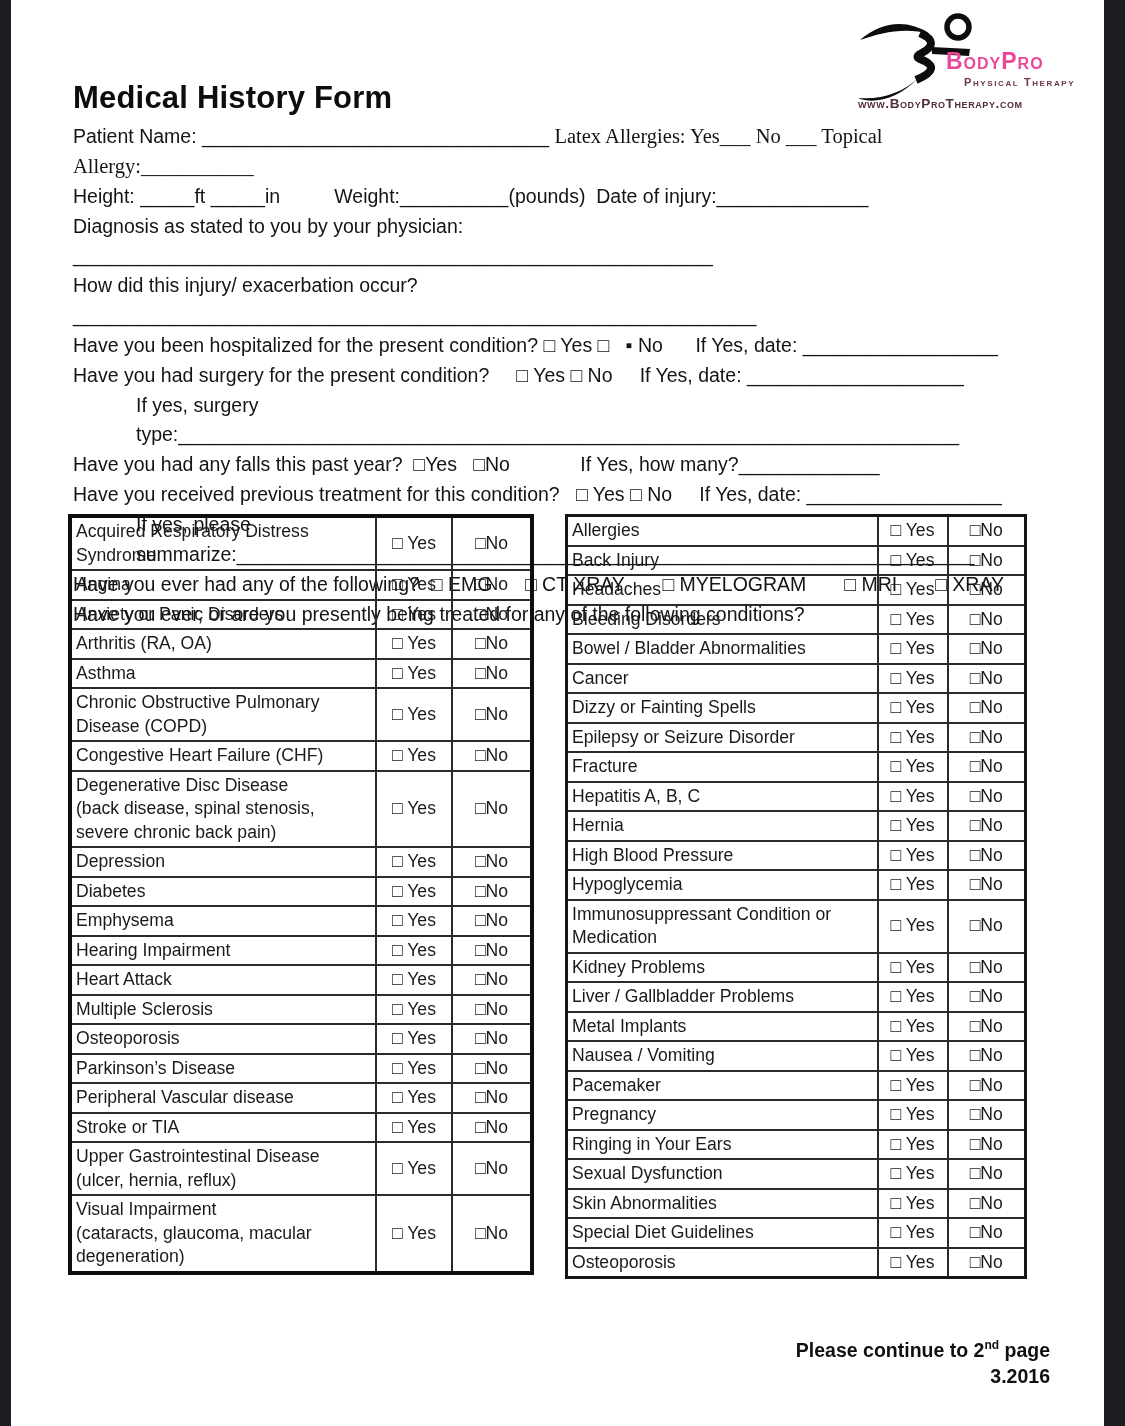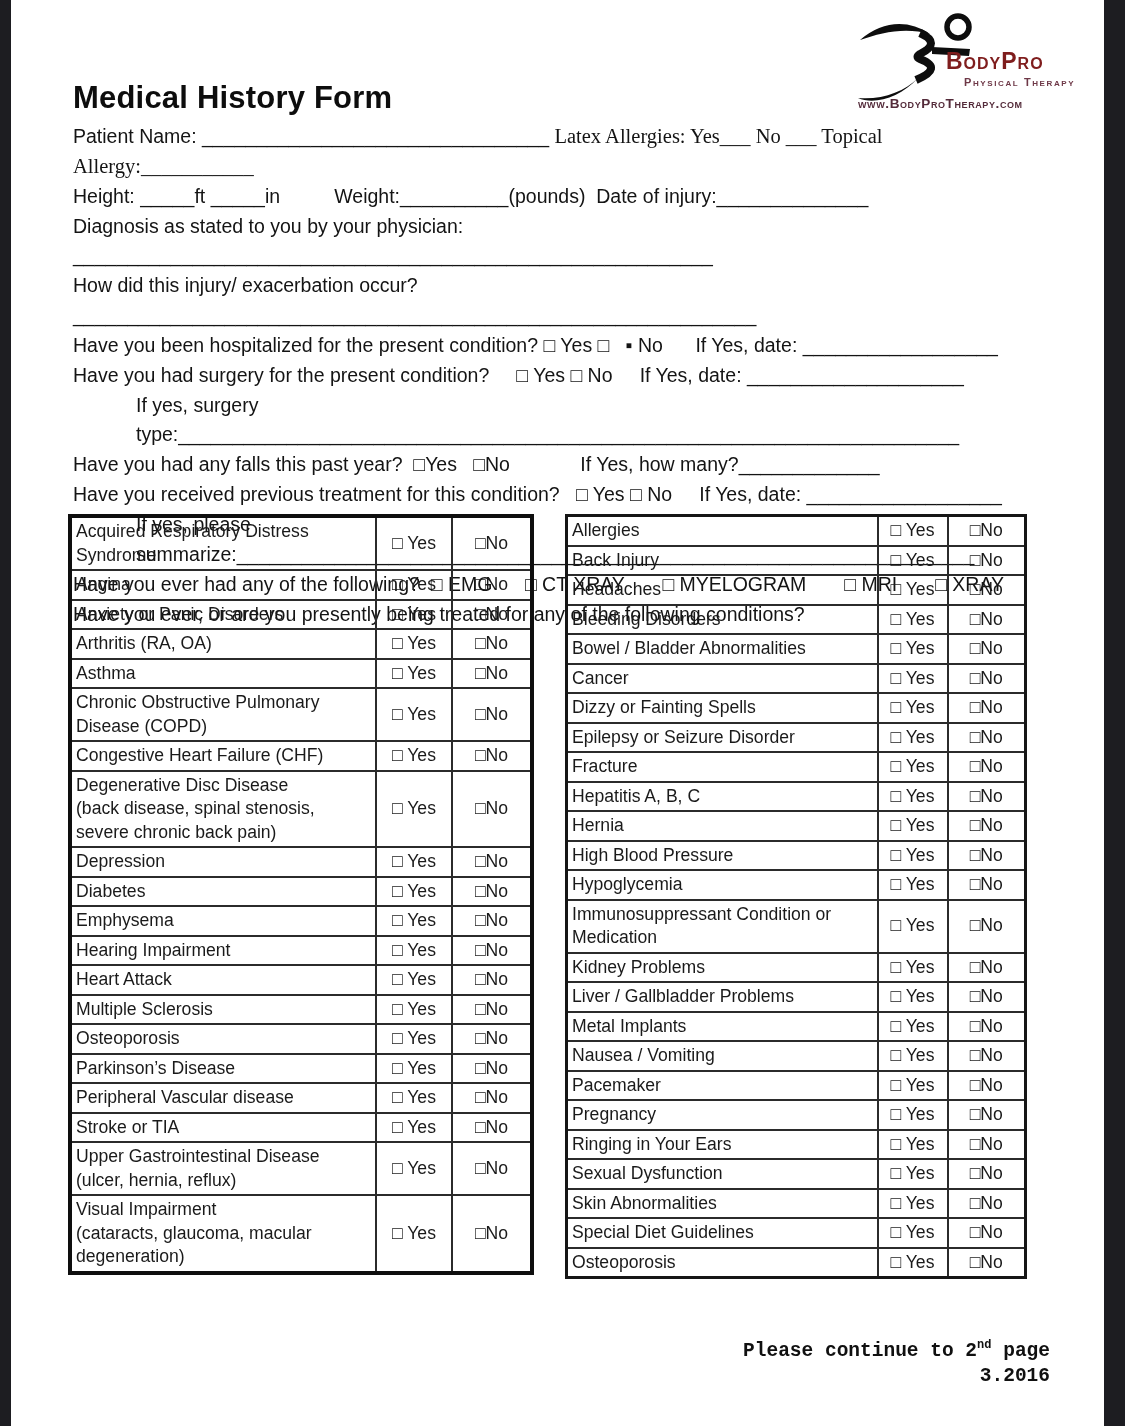--- a/index.html
+++ b/index.html
@@ -8,42 +8,42 @@
   .edge{position:absolute;top:0;height:100%;background:#1d1d21;}
   .edge-left{left:0;width:11px;}
   .edge-right{right:0;width:21px;}
 
   .title{position:absolute;left:73px;top:80px;margin:0;font-size:31px;font-weight:bold;
          color:#0d0d0d;letter-spacing:0.2px;}
 
   .logo{position:absolute;left:856px;top:6px;width:205px;height:112px;}
   .logo svg{position:absolute;left:0;top:2px;}
   .brand{position:absolute;left:90px;top:42px;font-variant:small-caps;font-weight:bold;
-         font-size:23px;letter-spacing:1px;color:#7f1d1d;white-space:nowrap;}
+         font-size:23px;letter-spacing:1px;color:#ec4899;white-space:nowrap;}
   .tagline{position:absolute;left:92px;top:70px;font-variant:small-caps;font-weight:bold;
            font-size:11px;letter-spacing:1.6px;color:#6e3847;white-space:nowrap;padding-left:16px;}
   .url{position:absolute;left:2px;top:90px;font-variant:small-caps;font-weight:bold;
        font-size:13.5px;letter-spacing:0.6px;color:#542b3a;white-space:nowrap;}
 
   .intro{position:absolute;left:73px;top:122px;width:992px;font-size:19.5px;
          line-height:29.85px;color:#141414;}
   .intro-line{white-space:pre-wrap;}
   .intro-line.indent{padding-left:63px;}
   .serif{font-family:"Liberation Serif","DejaVu Serif",serif;font-size:20.5px;}
 
   table.tbl{position:absolute;border-collapse:collapse;table-layout:fixed;
             font-size:17.6px;color:#1a1a1a;}
   table.tbl td{border:2px solid #2b2b2b;padding:2px 4px;line-height:23.5px;}
   td.lbl{white-space:pre-line;text-align:left;}
   td.cbx{text-align:center;white-space:nowrap;}
   #left-table{left:68px;top:514px;width:462px;border:4px solid #0e0e0e;}
   #right-table{left:565px;top:514px;width:459px;border:3px solid #161616;}
 
   .footer{position:absolute;right:75px;top:1338px;text-align:right;font-weight:bold;
-          font-size:19.5px;color:#101010;font-family:Liberation Mono, monospace;}
+          font-size:19.5px;color:#101010;}
   .footer sup{font-size:12px;}
   .version{margin-top:3px;}
 </style>
 </head>
 <body>
 
 <div class="page">
   <div class="edge edge-left"></div>
   <div class="edge edge-right"></div>
 

